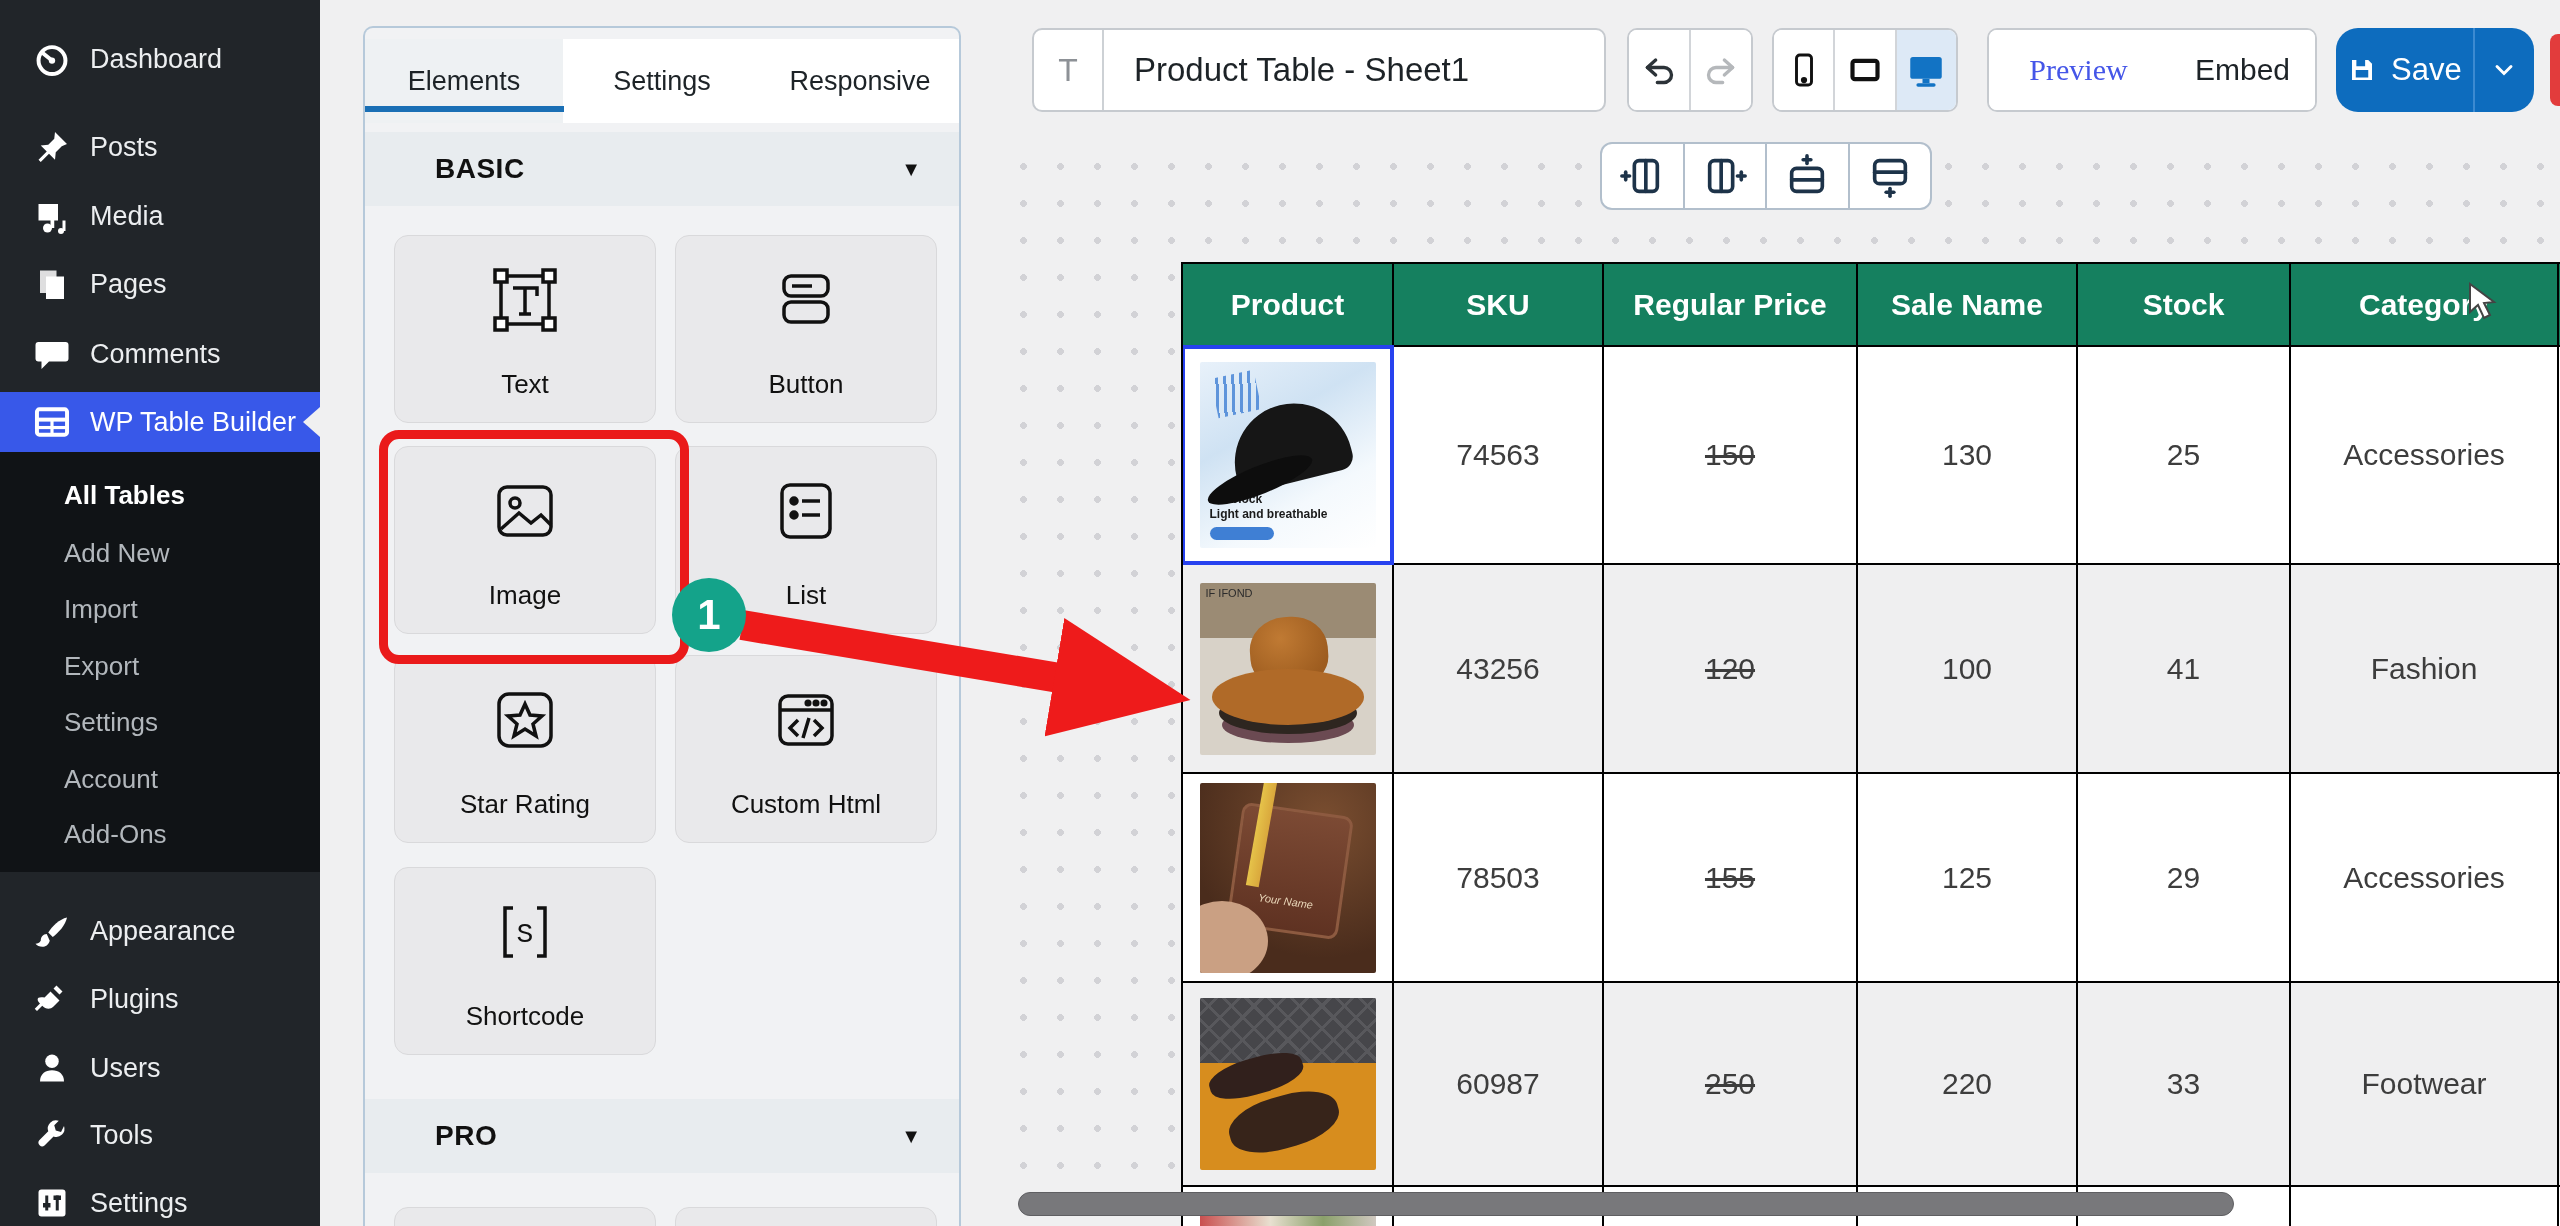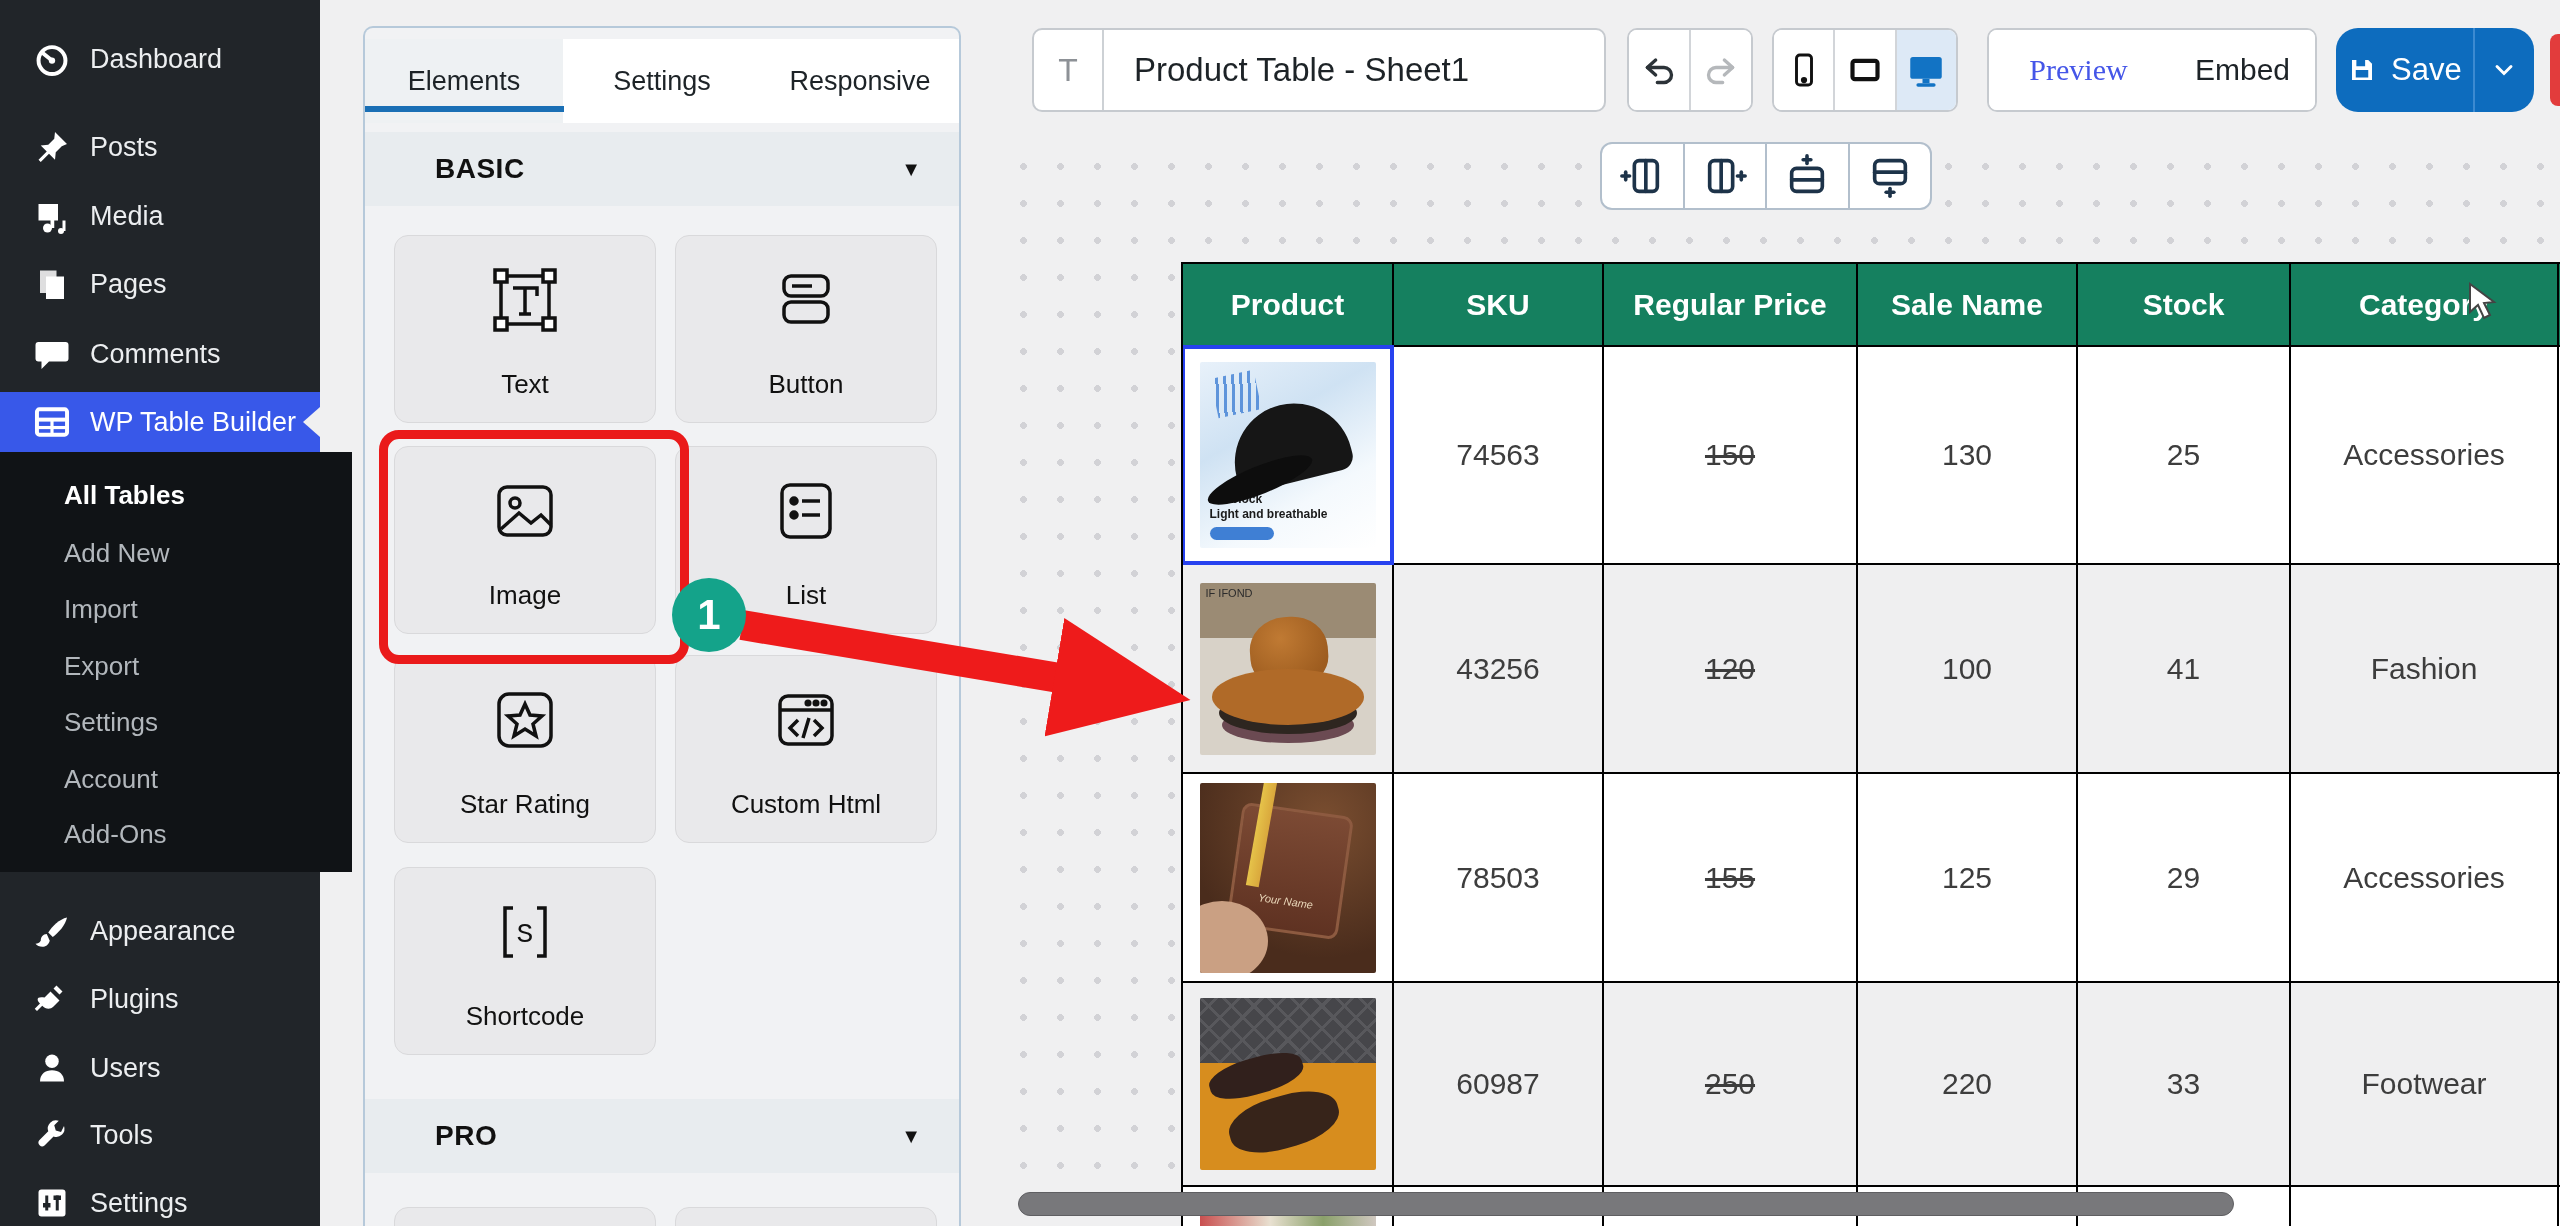--- a/index.html
+++ b/index.html
@@ -6,21 +6,21 @@
   #stage{position:relative;width:2560px;height:1226px;overflow:hidden;background:#f0f0f1;}
 
   
   .wp-sidebar{position:absolute;left:0;top:0;width:320px;height:1226px;background:#212529;z-index:3;}
   .wp-item{position:absolute;left:0;width:320px;height:70px;display:flex;align-items:center;color:#eceef0;font-size:27px;}
   .wp-item .mi{position:absolute;left:32px;width:40px;height:40px;display:flex;align-items:center;justify-content:center;}
   .wp-item .ml{position:absolute;left:90px;white-space:nowrap;}
   .wp-item.active{background:#3858e9;height:60px;color:#fff;font-weight:500;}
   .notch{position:absolute;right:0;top:50%;transform:translateY(-50%);width:0;height:0;
          border-top:15px solid transparent;border-bottom:15px solid transparent;border-right:17px solid #f0f0f1;}
-  .wp-submenu{position:absolute;left:0;top:452px;width:352px;height:420px;background:#101316;}
+  .wp-submenu{position:absolute;left:0;top:452px;width:320px;height:420px;background:#101316;}
   .wp-subitem{position:absolute;left:64px;height:50px;display:flex;align-items:center;color:#b2b7bc;font-size:26px;white-space:nowrap;}
   .wp-subitem.current{color:#ffffff;font-weight:700;}
 
   
   .panel{position:absolute;left:363px;top:26px;width:598px;height:1200px;background:#f1f2f4;
          border:2px solid #b6c9da;border-bottom:none;border-radius:10px 10px 0 0;box-sizing:border-box;z-index:2;}
   .tabbar{position:absolute;left:0;top:11px;width:100%;height:84px;display:flex;}
   .tab{flex:1;display:flex;align-items:center;justify-content:center;font-size:27px;color:#1d2327;background:#fff;cursor:pointer;}
   .tab.active{background:#eef1f3;}
   .tab-underline{position:absolute;left:0;top:78px;width:199px;height:6px;background:#1a6fb5;}

